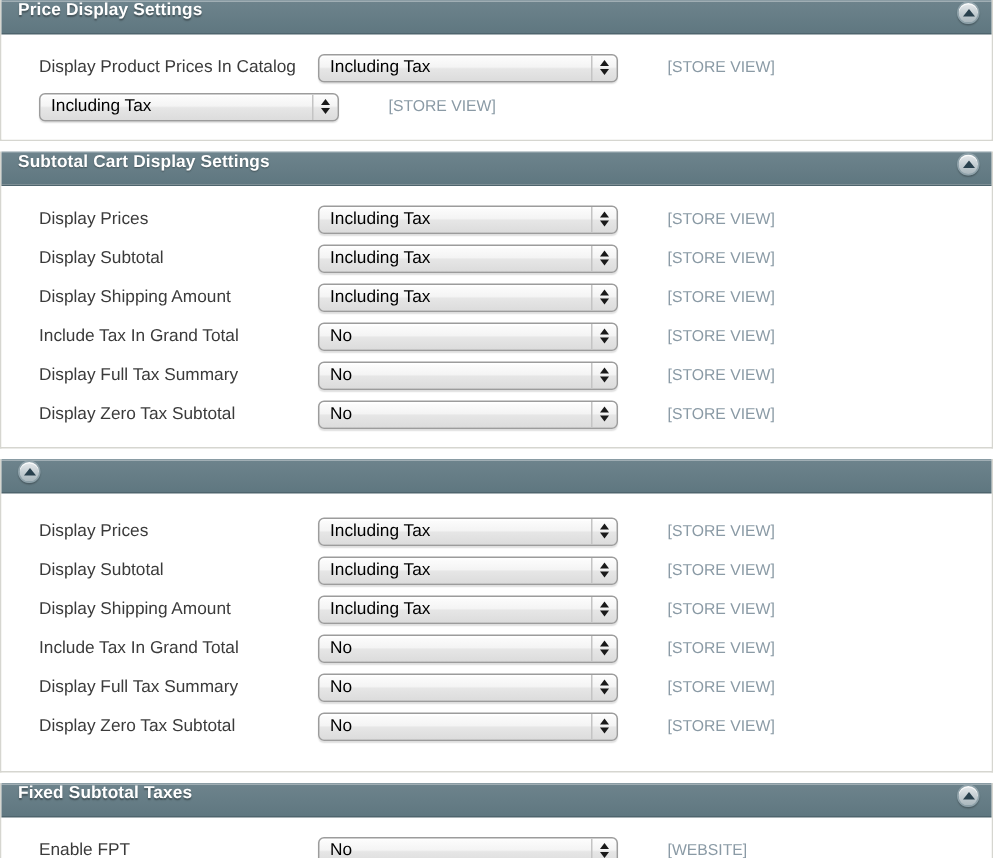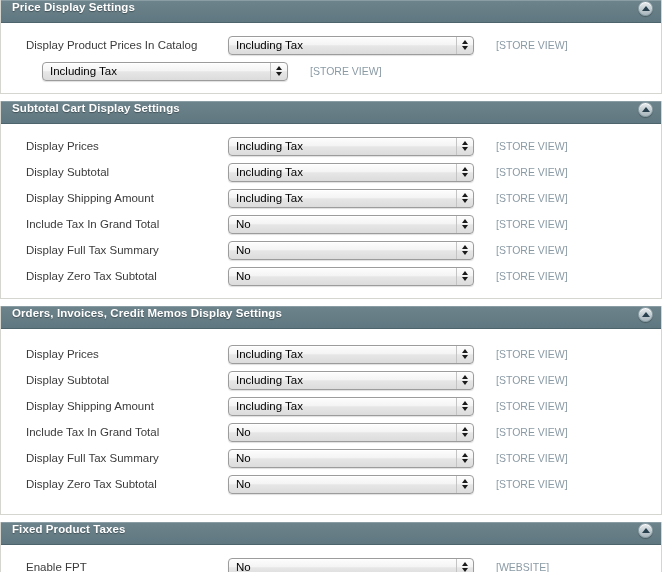--- a/index.html
+++ b/index.html
@@ -97,33 +97,32 @@
     width: 186px;
     flex: none;
     font-size: 11.5px;
     color: #3b3b3b;
     line-height: 14px;
     white-space: nowrap;
   }
 
   
   .select {
-    width: 246px;
+    width: 200px;
     height: 19px;
     flex: none;
     position: relative;
     border: 1px solid #9c9c9c;
     border-radius: 4px;
     background: linear-gradient(to bottom, #fdfdfd 0%, #f4f4f4 45%, #e6e6e6 52%, #dcdcdc 100%);
     box-shadow: 0 1px 1px rgba(0,0,0,0.13), inset 0 1px 0 #ffffff;
     box-sizing: border-box;
     display: flex;
     align-items: center;
     overflow: hidden;
-    margin-left: 16px;
   }
   .select-value {
     font-size: 11.5px;
     color: #000000;
     padding-left: 7px;
     line-height: 17px;
     white-space: nowrap;
     overflow: hidden;
     text-overflow: ellipsis;
     flex: 1;
@@ -147,21 +146,21 @@
     border-bottom: 4px solid #1a1a1a;
   }
   .select-arrows .down {
     width: 0; height: 0;
     border-left: 3.5px solid transparent;
     border-right: 3.5px solid transparent;
     border-top: 4px solid #1a1a1a;
   }
 
   .scope {
-    margin-left: 22px;
+    margin-left: 33px;
     font-size: 10.5px;
     color: #8a9aa5;
     white-space: nowrap;
     line-height: 14px;
   }
 </style>
 </head>
 <body>
 
 <div class="page">
@@ -268,21 +267,20 @@
                 <span class="up"></span>
                 <span class="down"></span>
               </span>
             </div>
             <span class="scope">[STORE VIEW]</span>
           </div>
         </div>
       </div>
       <div class="section">
         <div class="section-head">
-          <span class="section-title">Orders, Invoices, Credit Memos Display Settings</span>
           <span class="collapse-icon">
             <span class="tri"></span>
           </span>
         </div>
         <div class="section-body roomy">
           <div class="field-row">
             <span class="field-label">Display Prices</span>
             <div class="select">
               <span class="select-value">Including Tax</span>
               <span class="select-arrows">
@@ -344,21 +342,21 @@
                 <span class="up"></span>
                 <span class="down"></span>
               </span>
             </div>
             <span class="scope">[STORE VIEW]</span>
           </div>
         </div>
       </div>
       <div class="section">
         <div class="section-head">
-          <span class="section-title">Fixed Product Taxes</span>
+          <span class="section-title">Fixed Subtotal Taxes</span>
           <span class="collapse-icon">
             <span class="tri"></span>
           </span>
         </div>
         <div class="section-body tight">
           <div class="field-row">
             <span class="field-label">Enable FPT</span>
             <div class="select">
               <span class="select-value">No</span>
               <span class="select-arrows">

